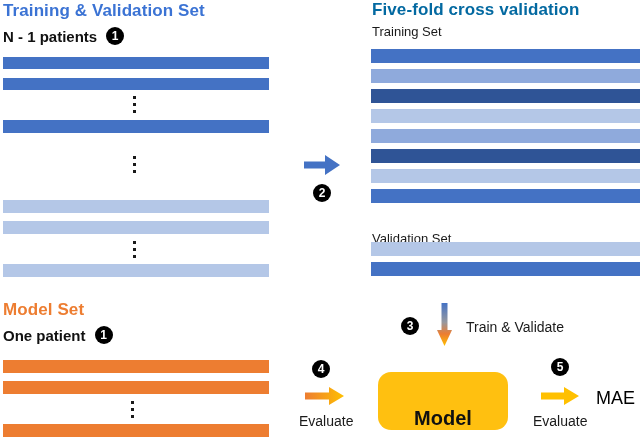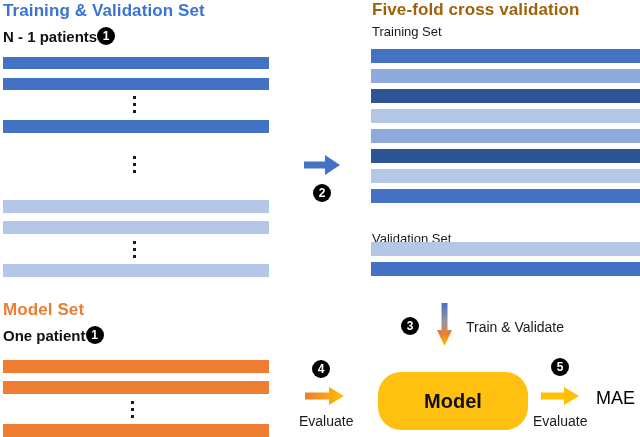--- a/index.html
+++ b/index.html
@@ -6,38 +6,38 @@
   #canvas{
     position:relative;
     width:640px;height:437px;
     background:#ffffff;
     font-family:"Liberation Sans","DejaVu Sans",sans-serif;
     overflow:hidden;
     padding-left:41px;
   }
   .abs{position:absolute;}
   .heading{font-size:17px;font-weight:bold;letter-spacing:0.1px;}
-  .subheading{font-size:15px;font-weight:bold;color:#111111;display:flex;align-items:center;}
+  .subheading{font-size:15px;font-weight:bold;color:#111111;display:flex;align-items:center;gap:9px;}
   .grouplabel{font-size:13px;color:#1a1a1a;}
   .steplabel{font-size:14px;color:#1a1a1a;}
   .bar{position:absolute;left:3px;width:266px;}
   .rbar{position:absolute;left:371px;width:269px;height:14px;}
   .badge{
     width:18px;height:18px;border-radius:50%;
     background:#000000;color:#ffffff;
     font-size:12px;font-weight:bold;
     display:flex;align-items:center;justify-content:center;
     line-height:1;
   }
   .dots{position:absolute;display:flex;flex-direction:column;gap:4px;align-items:center;}
   .dots span{width:3px;height:3px;background:#1a1a1a;display:block;}
   .modelbox{
-    position:absolute;left:378px;top:372px;width:150px;height:58px;
-    border-radius:23px;
-    display:flex;align-items:center;justify-content:center;
+    position:absolute;left:378px;top:372px;width:130px;height:58px;
+    border-radius:13px;
+    display:flex;align-items:flex-end;justify-content:center;
     font-size:20px;font-weight:bold;color:#111111;
   }
   .metric{font-size:18px;color:#000000;}
 </style>
 </head>
 <body>
 
 <div id="canvas">
 
   <div class="abs heading" style="left: 3px; top: 1px; color: rgb(59, 115, 212);">Training &amp; Validation Set</div>
@@ -67,21 +67,21 @@
       <span></span>
       <span></span>
     </div>
   <div class="bar" style="top: 264px; height: 13px; background: rgb(180, 199, 231);"></div>
 
   <svg class="abs" style="left:304px;top:154px;" width="37" height="22" viewBox="0 0 37 22">
     <path d="M0 7.5 H21 V1 L36 11 L21 21 V14.5 H0 Z" fill="#4472C4"></path>
   </svg>
   <div class="abs badge" style="left:313px;top:184px;">2</div>
 
-  <div class="abs heading" style="left:372px;top:0px;color:#a16207;">Five-fold cross validation</div>
+  <div class="abs heading" style="left:372px;top:0px;color:#0369a1;">Five-fold cross validation</div>
   <div class="abs grouplabel" style="left:372px;top:24px;">Training Set</div>
 
   <div class="rbar" style="top: 49px; background: rgb(68, 114, 196);"></div>
   <div class="rbar" style="top: 69px; background: rgb(143, 170, 220);"></div>
   <div class="rbar" style="top: 89px; background: rgb(47, 84, 150);"></div>
   <div class="rbar" style="top: 109px; background: rgb(180, 199, 231);"></div>
   <div class="rbar" style="top: 129px; background: rgb(143, 170, 220);"></div>
   <div class="rbar" style="top: 149px; background: rgb(47, 84, 150);"></div>
   <div class="rbar" style="top: 169px; background: rgb(180, 199, 231);"></div>
   <div class="rbar" style="top: 189px; background: rgb(68, 114, 196);"></div>

